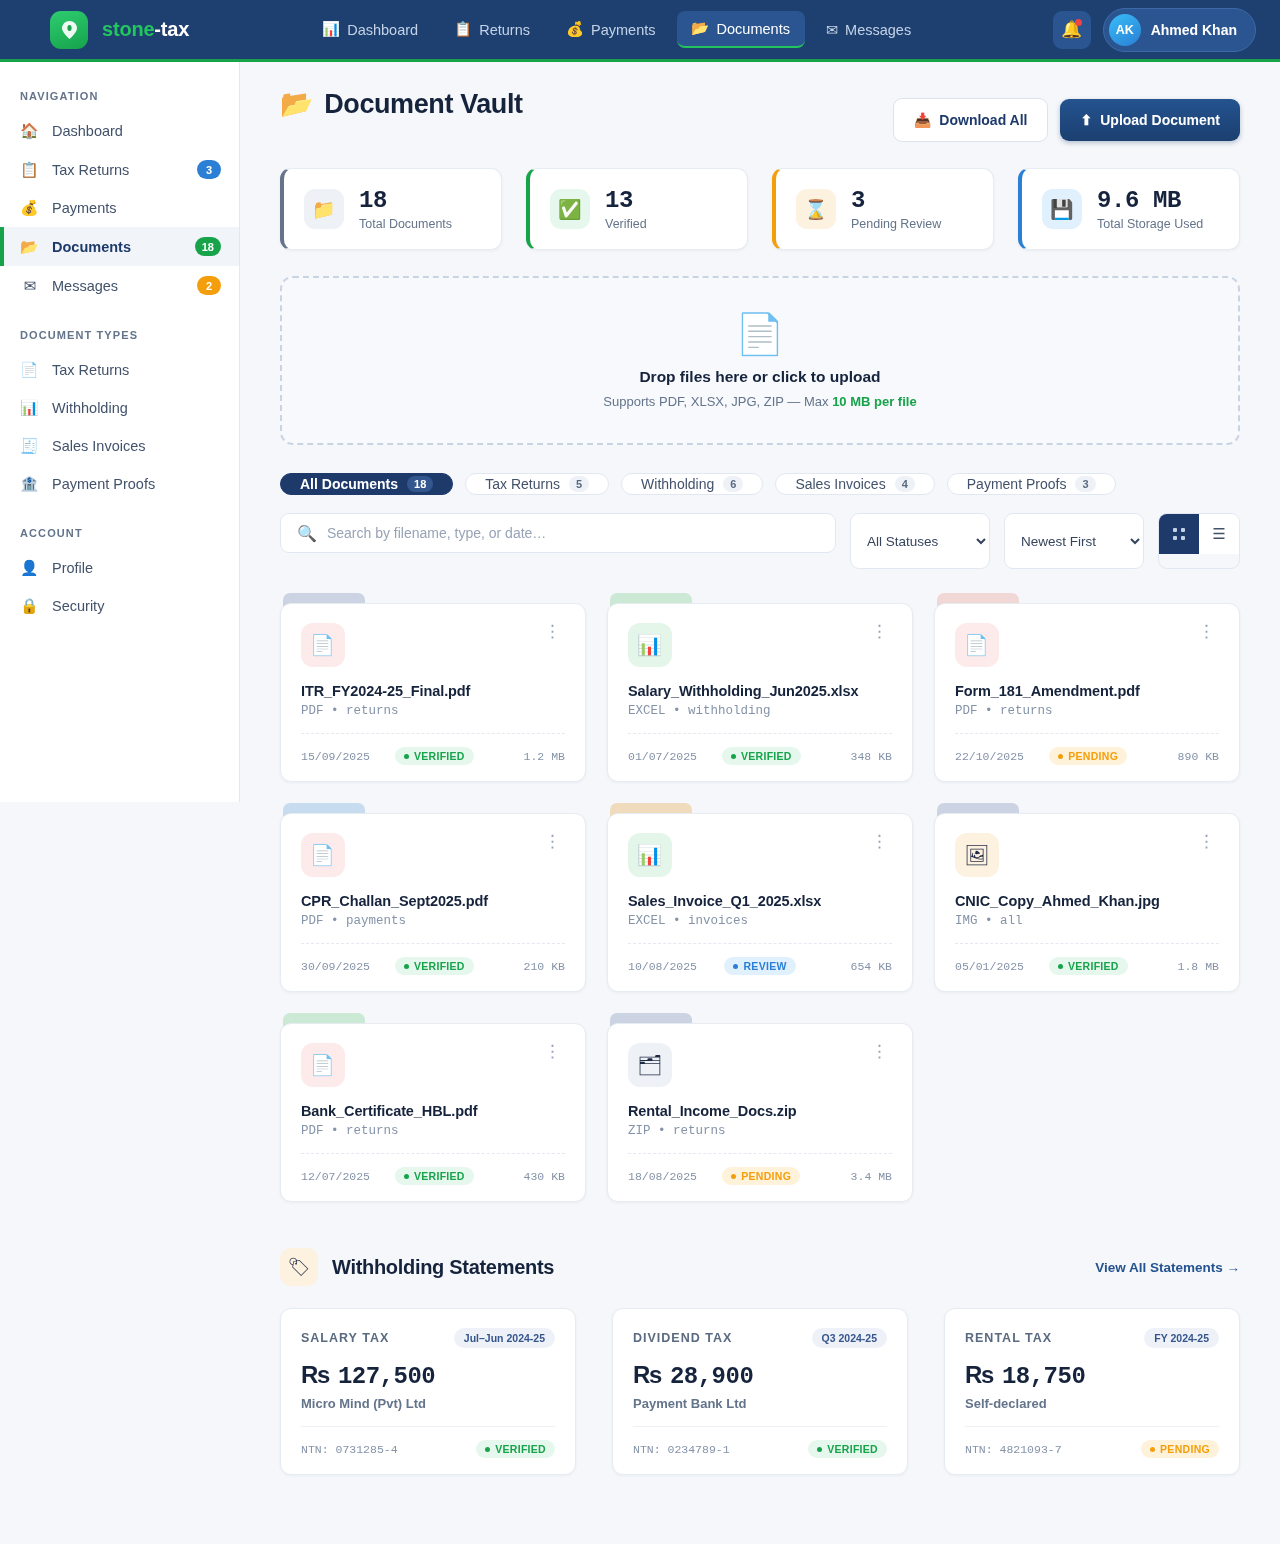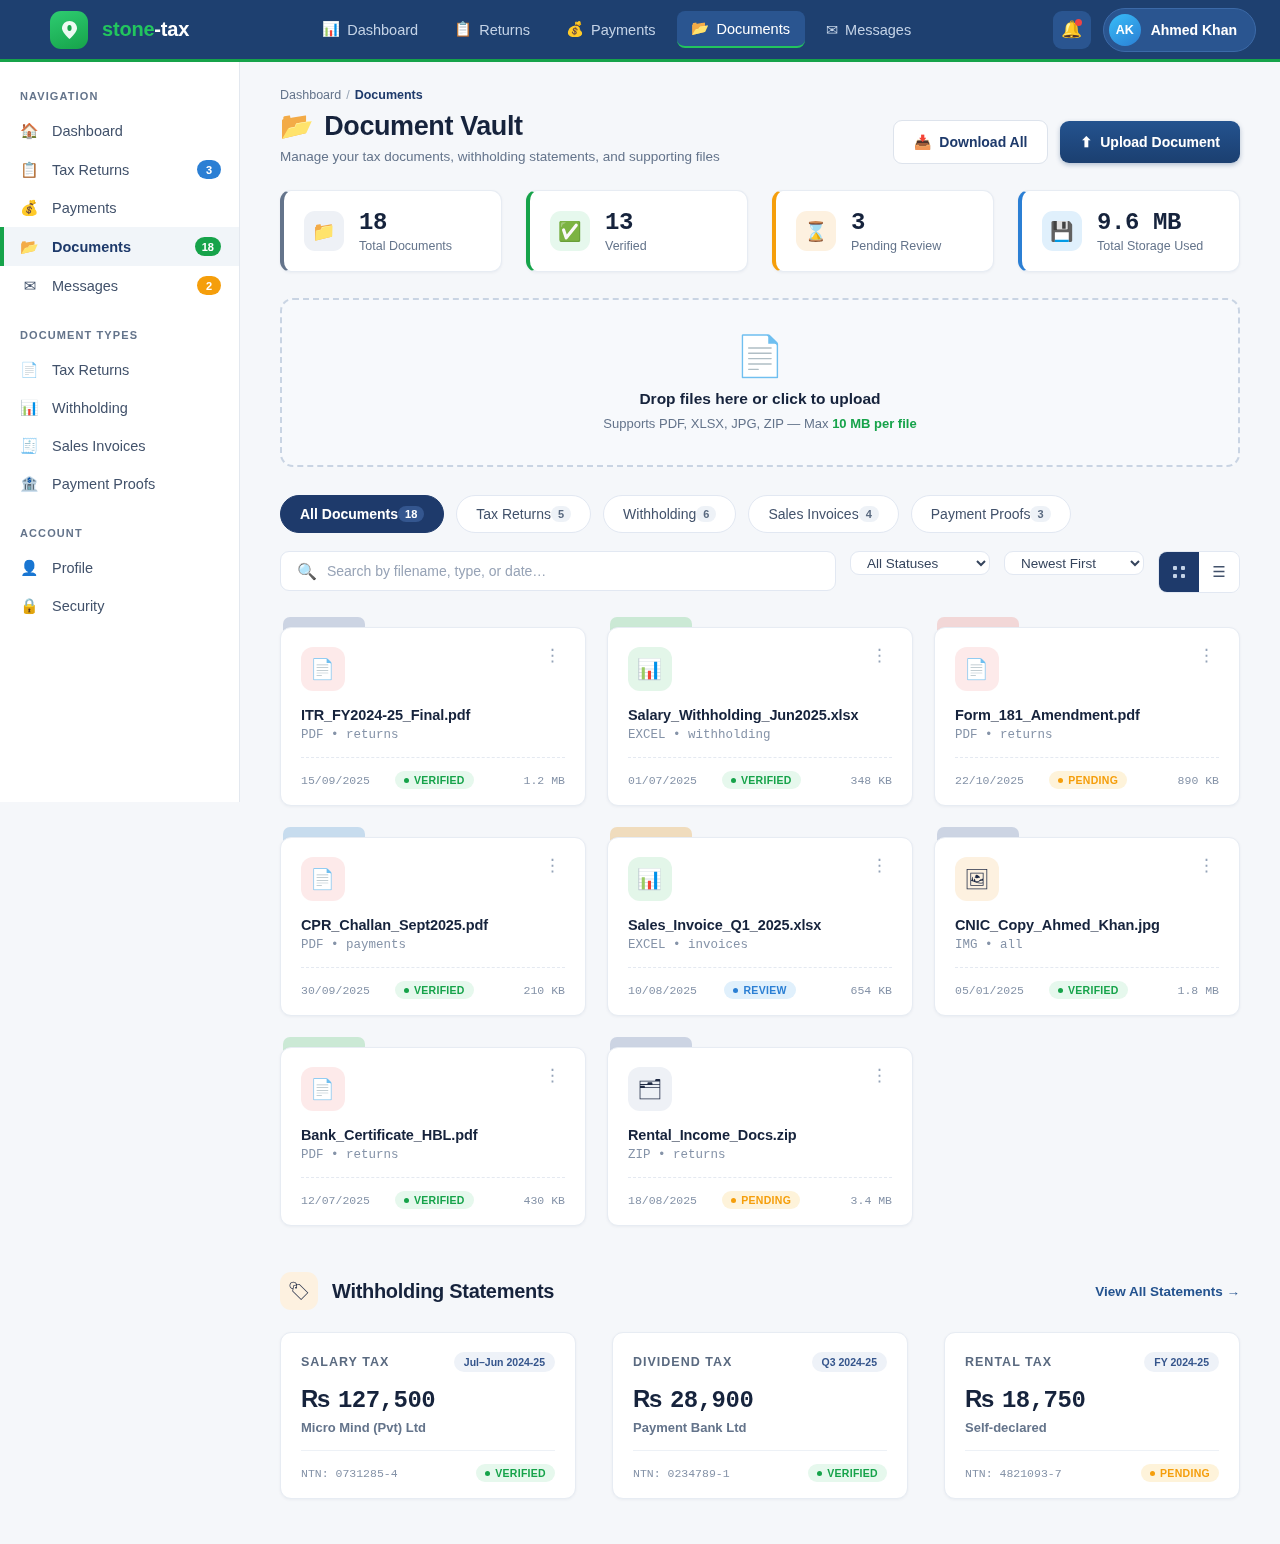--- a/index.html
+++ b/index.html
@@ -125,43 +125,43 @@
     background:#f7f9fc;padding:36px 10px 34px;text-align:center;
   }
   .dz-icon{font-size:40px;line-height:1;}
   .dz-title{font-size:15.5px;font-weight:bold;margin-top:14px;color:#16233c;}
   .dz-sub{font-size:13px;color:#64748b;margin-top:8px;}
   .dz-sub b{color:#16a34a;}
 
   
   .tabs{display:flex;gap:12px;margin-top:28px;flex-wrap:wrap;}
   .tab{
-    display:flex;align-items:center;background:#fff;
-    border:1px solid #e2e8f2;border-radius:22px;padding:10px 19px;
+    display:flex;align-items:center;gap:9px;background:#fff;
+    border:1px solid #e2e8f2;border-radius:22px;padding:2px 19px;
     font-size:14px;color:#42526b;
   }
   .tab.active{background:#1e3a6b;color:#fff;border-color:#1e3a6b;font-weight:bold;}
   .tab .cnt{
     background:#eef2f7;color:#5a6a80;border-radius:9px;
     font-size:11px;font-weight:bold;padding:2px 7px;
   }
   .tab.active .cnt{background:#34568f;color:#fff;}
 
   
   .searchrow{display:flex;gap:14px;margin-top:18px;align-items:stretch;}
   .search{
     flex:1;display:flex;align-items:center;gap:10px;background:#fff;
     border:1px solid #e2e8f2;border-radius:9px;padding:0 16px;height:40px;
   }
   .search input{border:0;outline:0;font-size:14px;width:100%;background:transparent;color:#16233c;
     font-family:"Liberation Sans",sans-serif;}
   .search input::placeholder{color:#97a3b6;}
   select.sel{
     background:#fff;border:1px solid #e2e8f2;border-radius:9px;
-    height:24px;padding:0 12px;font-size:13.5px;color:#35445c;min-width:140px;
+    height:56px;padding:0 12px;font-size:13.5px;color:#35445c;min-width:140px;
     font-family:"Liberation Sans",sans-serif;
   }
   .viewtoggle{display:flex;border-radius:9px;overflow:hidden;border:1px solid #e2e8f2;}
   .vt{width:40px;height:40px;display:flex;align-items:center;justify-content:center;background:#fff;color:#42526b;font-size:15px;}
   .vt.active{background:#1e3a6b;color:#fff;}
   .grid-dots{display:grid;grid-template-columns:repeat(2,4px);grid-template-rows:repeat(2,4px);gap:4px;}
   .grid-dots i{width:4px;height:4px;background:#c3d2e6;border-radius:1px;display:block;}
 
   
   .docgrid{display:grid;grid-template-columns:repeat(3,1fr);gap:21px;margin-top:24px;}
@@ -333,31 +333,27 @@
         <div class="side-item">
      <span class="ico">🔒</span>
      <span>Security</span>
 
    </div>
       </div>
   </aside>
 
   <main class="content">
 
-    <div class="crumb">
-      <span>Dashboard</span><span class="sep">/</span><b>Documents</b>
-    </div>
 
     <div class="pagehead">
       <div class="ph-left">
         <h1 class="title">
           <span>📂</span>
           <span>Document Vault</span>
         </h1>
-        <div class="subtitle">Manage your tax documents, withholding statements, and supporting files</div>
       </div>
       <div class="ph-actions">
         <div class="btn btn-ghost">
           <span>📥</span>
           <span>Download All</span>
         </div>
         <div class="btn btn-primary">
           <span>⬆</span>
           <span>Upload Document</span>
         </div>

